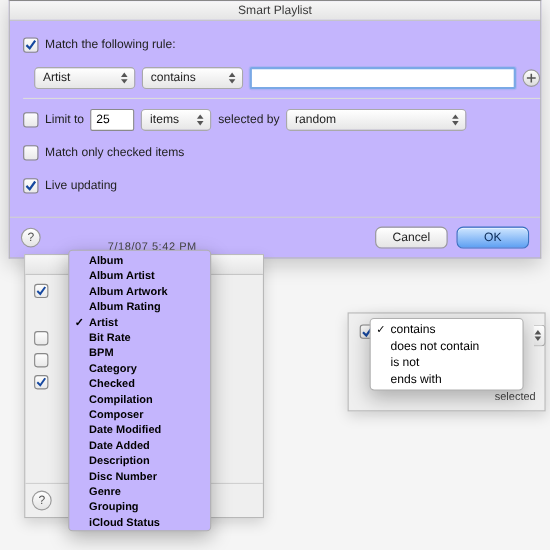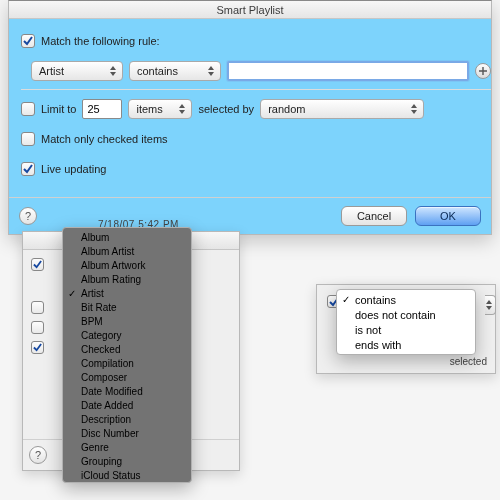--- a/index.html
+++ b/index.html
@@ -10,21 +10,21 @@
     width: 500px;
     height: 500px;
     overflow: hidden;
     position: relative;
   }
 
   
   .dialog {
     position: absolute;
     top: 0; left: 8px; right: 8px;
-    background: #7dd3fc;
+    background: #c4b5fd;
     border: 1px solid #b8b8b8;
     border-top: 1px solid #888;
     box-shadow: 0 6px 18px rgba(0,0,0,.2);
   }
   .titlebar {
     background: linear-gradient(#f7f7f7, #e5e5e5);
     border-bottom: 1px solid #c6c6c6;
     height: 18px;
     text-align: center;
     font-size: 11px;
@@ -149,27 +149,28 @@
   .shadow-dialog .titlebar{font-size:10px;}
   .shadow-dialog .stub{flex:1;padding:8px;}
   .shadow-dialog .stub .cb{width:13px;height:13px;border:1px solid #888;border-radius:3px;background:linear-gradient(#fdfdfd,#e9e9e9);display:inline-flex;align-items:center;justify-content:center;}
   .shadow-dialog .stub .cb svg{width:9px;height:9px;}
   .shadow-dialog .footer2{border-top:1px solid #d0d0d0;padding:6px;display:flex;}
   .shadow-dialog .help{margin-right:auto;}
   .menu-left {
     position: absolute;
     top: 227px; left: 62px;
     width: 130px;
-    background: #737373;
+    background: #c4b5fd;
     border: 1px solid #b0b0b0;
     border-radius: 4px;
     box-shadow: 0 6px 18px rgba(0,0,0,.28);
     z-index: 3;
     padding-top:2px;
     overflow:hidden;
+    font-weight:bold;
   }
   .menu-item {
     height: 14px;
     display: flex; align-items: center;
     padding: 0 8px 0 18px;
     font-size: 10px;
     white-space: nowrap;
     position: relative;
     cursor: default;
   }

